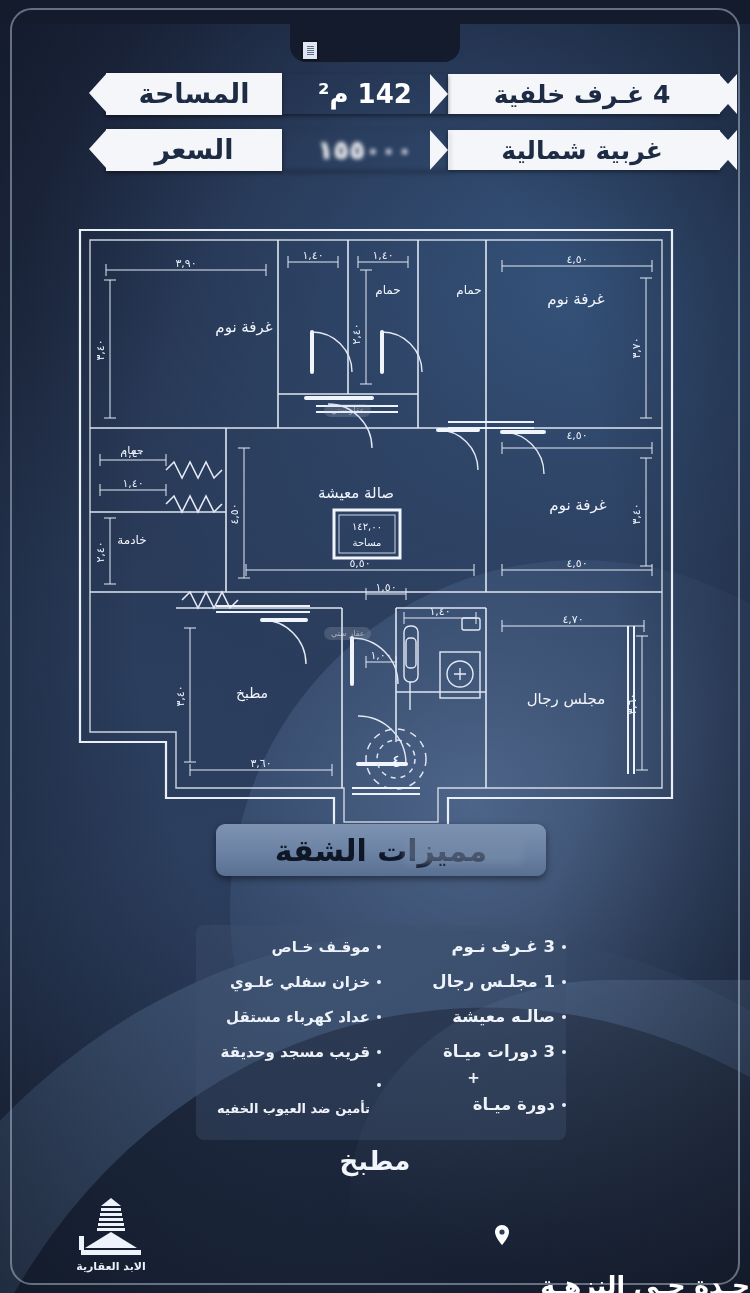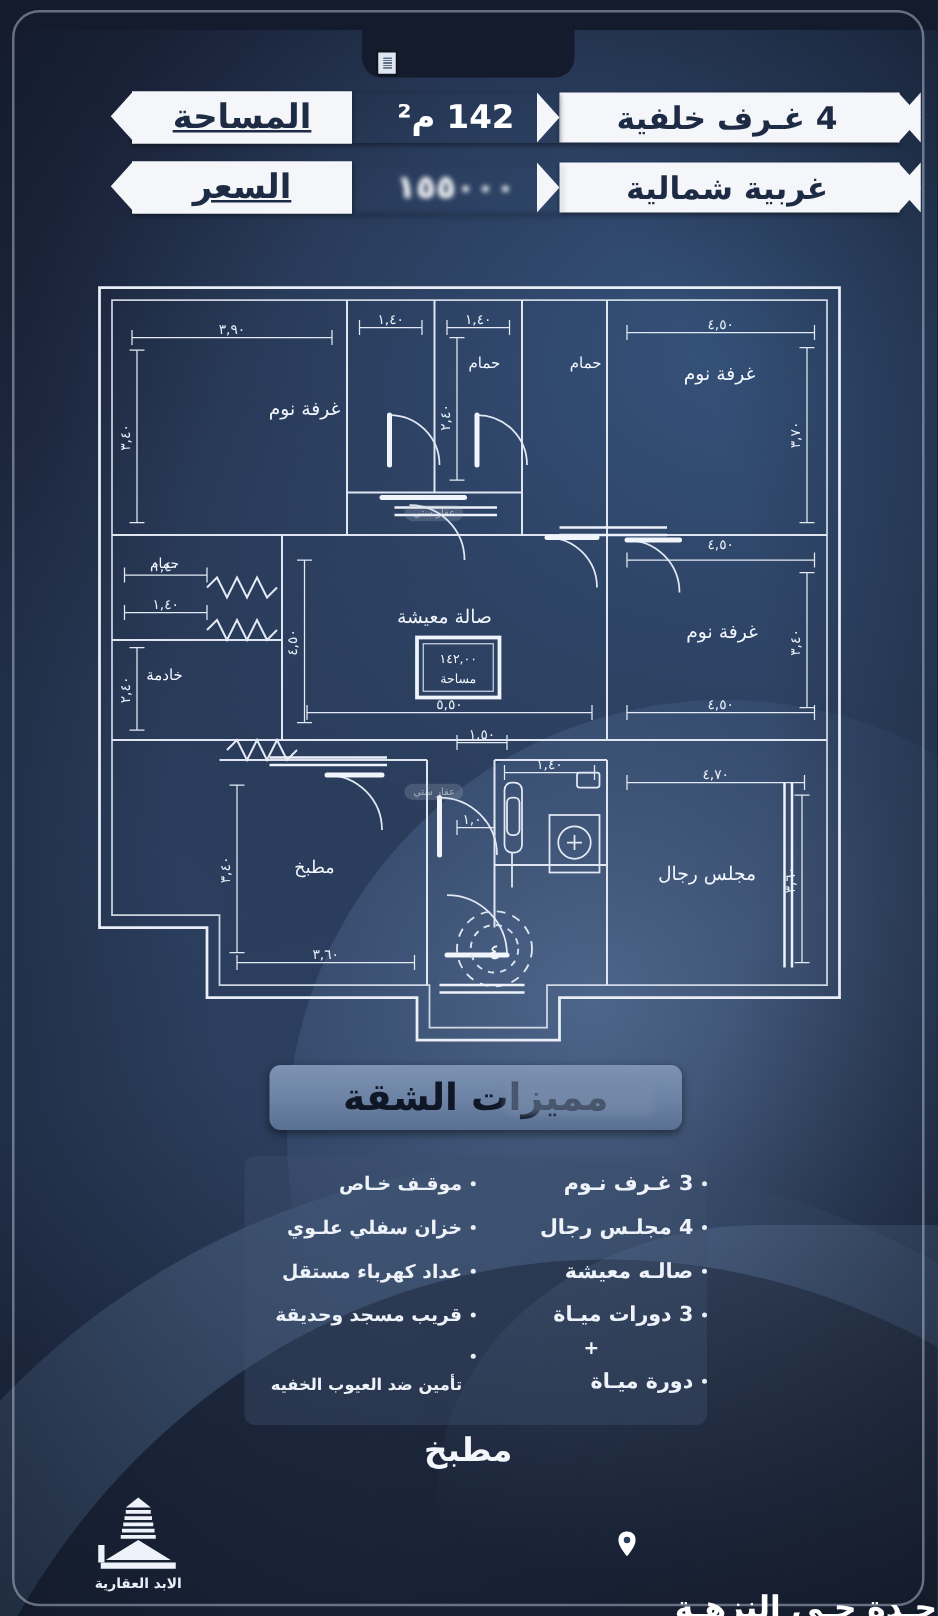--- a/index.html
+++ b/index.html
@@ -44,21 +44,21 @@
 
   
   .header{position:absolute;left:30px;top:74px;width:690px;height:116px;}
   .rib-row{position:absolute;display:flex;align-items:center;height:40px;}
   .rib-row.r1{top:0;right:0;}
   .rib-row.r2{top:56px;right:0;}
   .tag{height:40px;background:#f4f6fa;color:#1d2b44;
     display:flex;align-items:center;justify-content:center;
     font-weight:bold;font-size:27px;letter-spacing:1px;
     box-shadow:0 2px 4px rgba(0,0,0,.45);position:relative;}
-  .tag.label{width:176px;padding-bottom:2px;text-decoration:underline;}
+  .tag.label{width:176px;padding-bottom:2px;}
   .tag.label::after{content:"";position:absolute;left:-17px;top:0;
     border-top:20px solid transparent;border-bottom:20px solid transparent;
     border-right:18px solid #f4f6fa;}
   .tag.value{background:transparent;color:#ffffff;font-size:26px;width:166px;}
   .tag.value.blurred{filter:blur(2.2px);letter-spacing:2px;}
   .tag.wide{width:268px;font-size:25px;padding-right:4px;}
   .tag.wide::before{content:"";position:absolute;right:-17px;top:0;
     border-top:20px solid transparent;border-bottom:20px solid transparent;
     border-left:18px solid #f4f6fa;}
   .tag.wide::after{content:"";position:absolute;right:-17px;top:0;
@@ -70,21 +70,21 @@
     border-right:18px solid #f4f6fa;}
 
   
   .plan-wrap{position:absolute;left:66px;top:222px;width:620px;height:618px;}
   .plan-wrap svg{display:block;}
   .wm{position:absolute;background:rgba(190,200,215,.20);border-radius:9px;
     color:rgba(235,240,248,.55);font-size:8px;letter-spacing:.5px;
     padding:2px 7px;white-space:nowrap;}
 
   
-  .feat-title{position:absolute;left:216px;top:852px;width:330px;height:52px;
+  .feat-title{position:absolute;left:216px;top:824px;width:330px;height:52px;
     border-radius:9px;
     background:linear-gradient(180deg,#7e93b2 0%,#6b82a4 55%,#5a7092 100%);
     box-shadow:0 3px 7px rgba(0,0,0,.45);
     display:flex;align-items:center;justify-content:center;}
   .feat-title span{color:#0f1626;font-weight:bold;font-size:30px;letter-spacing:1px;}
   .feat-title .smudge{position:absolute;right:22px;top:10px;width:120px;height:30px;
     background:rgba(120,140,170,.55);filter:blur(3px);border-radius:6px;}
   .feat-box{position:absolute;left:196px;top:925px;width:370px;height:215px;
     background:rgba(62,80,110,.40);border-radius:8px;}
   .cols{position:absolute;left:196px;top:930px;width:370px;display:flex;gap:0;}
@@ -320,21 +320,21 @@
 
 <div class="cols">
 
   <div class="col right">
     <div class="fitem">
       <span class="dot"></span>
       <span class="ftxt">3 غـرف نـوم</span>
     </div>
     <div class="fitem">
       <span class="dot"></span>
-      <span class="ftxt">4 مجلـس رجال</span>
+      <span class="ftxt">1 مجلـس رجال</span>
     </div>
     <div class="fitem">
       <span class="dot"></span>
       <span class="ftxt">صالـه معيشة</span>
     </div>
     <div class="fitem">
       <span class="dot"></span>
       <span class="ftxt">3 دورات ميـاة</span>
     </div>
     <div class="plus-row">

